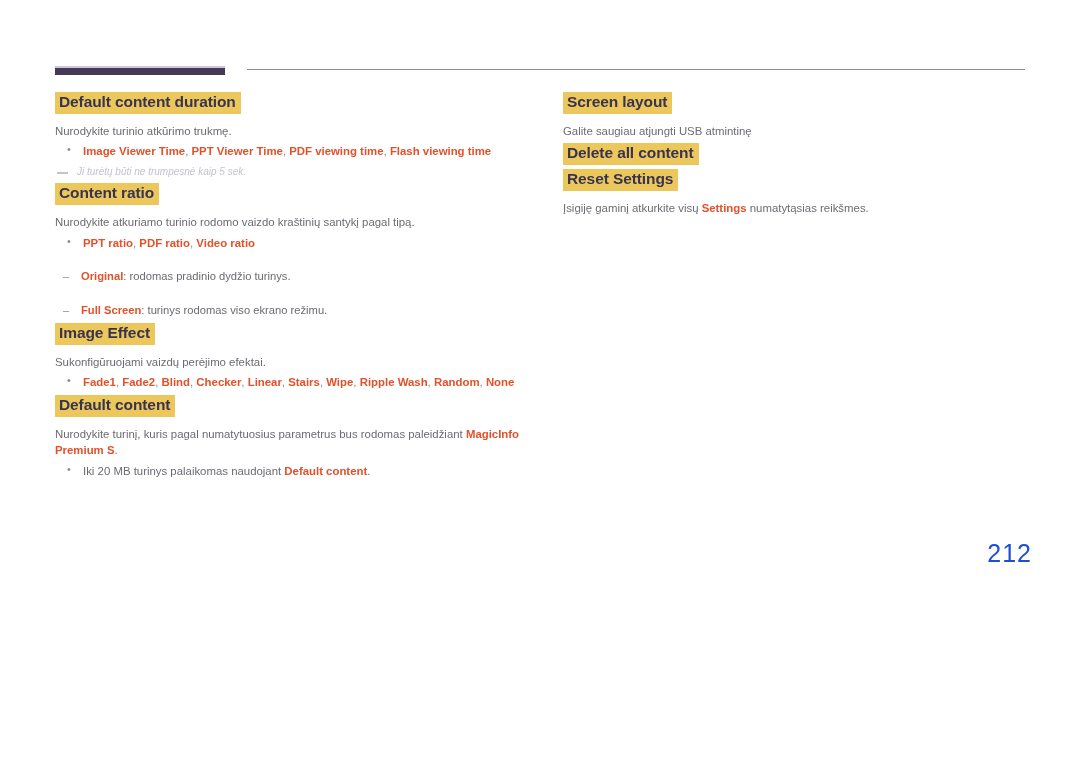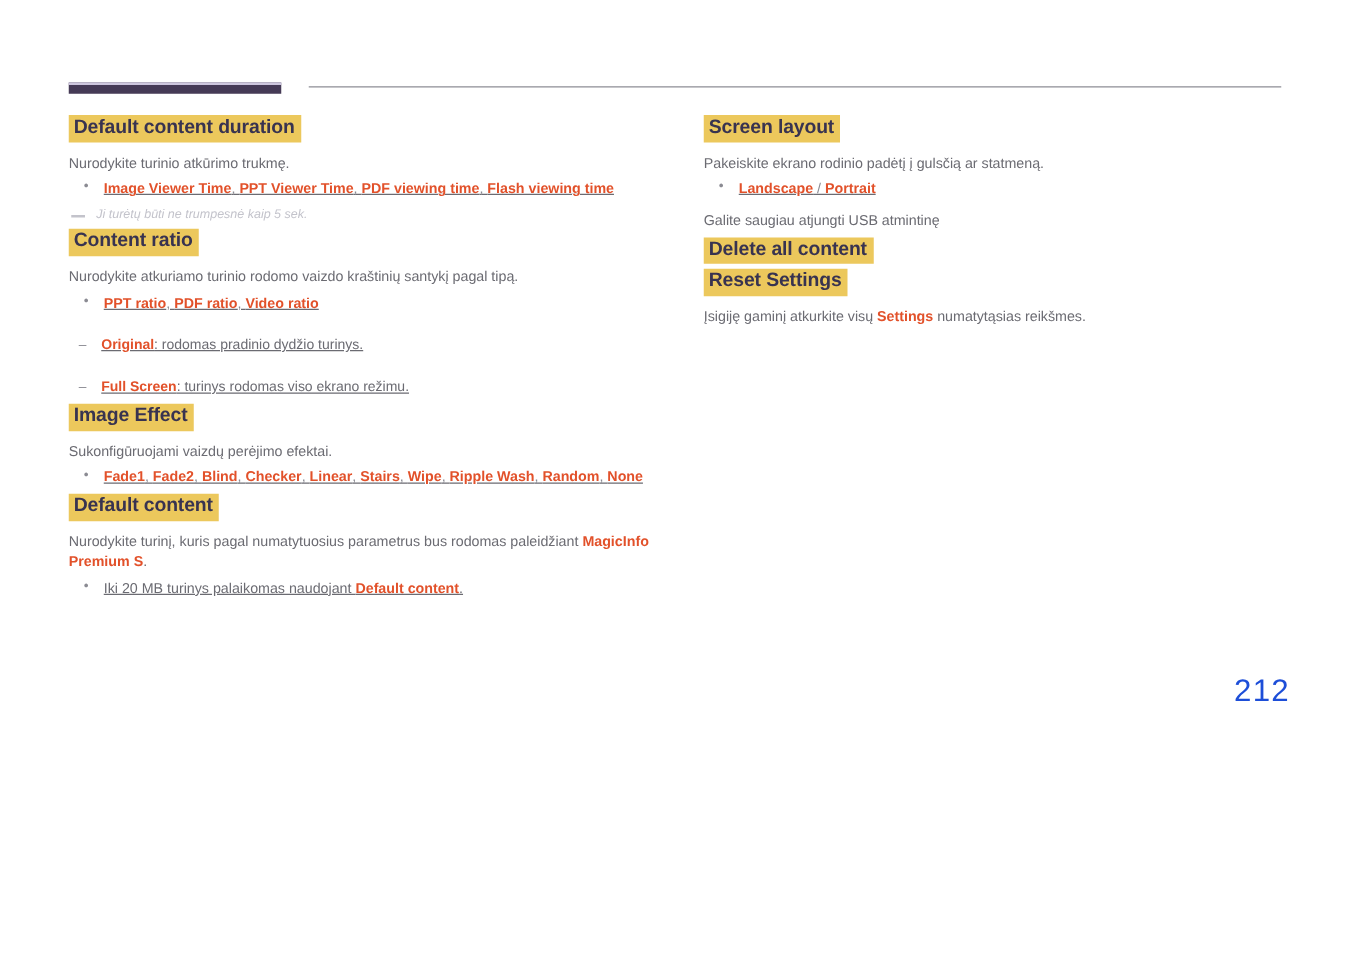--- a/index.html
+++ b/index.html
@@ -83,21 +83,20 @@
   }
   p.desc .hl {
     color: #e2512a;
     font-weight: bold;
   }
 
   ul.bullets {
     margin: 4px 0 0 0;
     padding: 0;
     list-style: none;
-    text-decoration: underline;
   }
   ul.bullets > li.bullet {
     position: relative;
     padding-left: 28px;
     margin-top: 3px;
     font-size: 11.4px;
     line-height: 1.45;
     color: #6b6b72;
   }
   ul.bullets > li.bullet::before {
@@ -208,26 +207,21 @@
           </ul>
         </div></div>
       <div class="section"><h2 class="sec-title">Default content</h2><div class="sec-body">
           <p class="desc"><span>Nurodykite turinį, kuris pagal numatytuosius parametrus bus rodomas paleidžiant </span><span class="hl">MagicInfo Premium S</span><span>.</span></p>
           <ul class="bullets">
             <li class="bullet"><span>Iki 20 MB turinys palaikomas naudojant </span><span class="hl">Default content</span><span>.</span></li>
           </ul>
         </div></div>
     </div>
   <div class="col col-right" id="right-column">
-      <div class="section"><h2 class="sec-title">Screen layout</h2><div class="sec-body">
-          <p class="desc">Pakeiskite ekrano rodinio padėtį į gulsčią ar statmeną.</p>
-          <ul class="bullets">
-            <li class="bullet"><span class="hl">Landscape</span><span class="sep"> / </span><span class="hl">Portrait</span></li>
-          </ul>
-        </div></div>
+      <div class="section"><h2 class="sec-title">Screen layout</h2></div>
       <div class="section"><div class="sec-body">
           <p class="desc">Galite saugiau atjungti USB atmintinę</p>
         </div></div>
       <div class="section"><h2 class="sec-title">Delete all content</h2></div>
       <div class="section"><h2 class="sec-title">Reset Settings</h2><div class="sec-body">
           <p class="desc"><span>Įsigiję gaminį atkurkite visų </span><span class="hl">Settings</span><span> numatytąsias reikšmes.</span></p>
         </div></div>
     </div>
 
   <div class="page-number">212</div>

